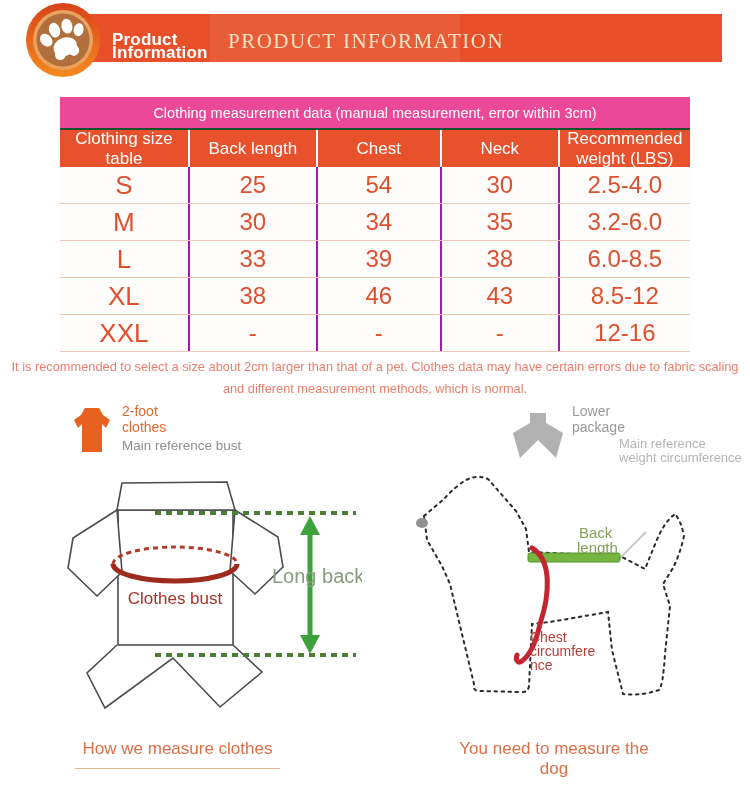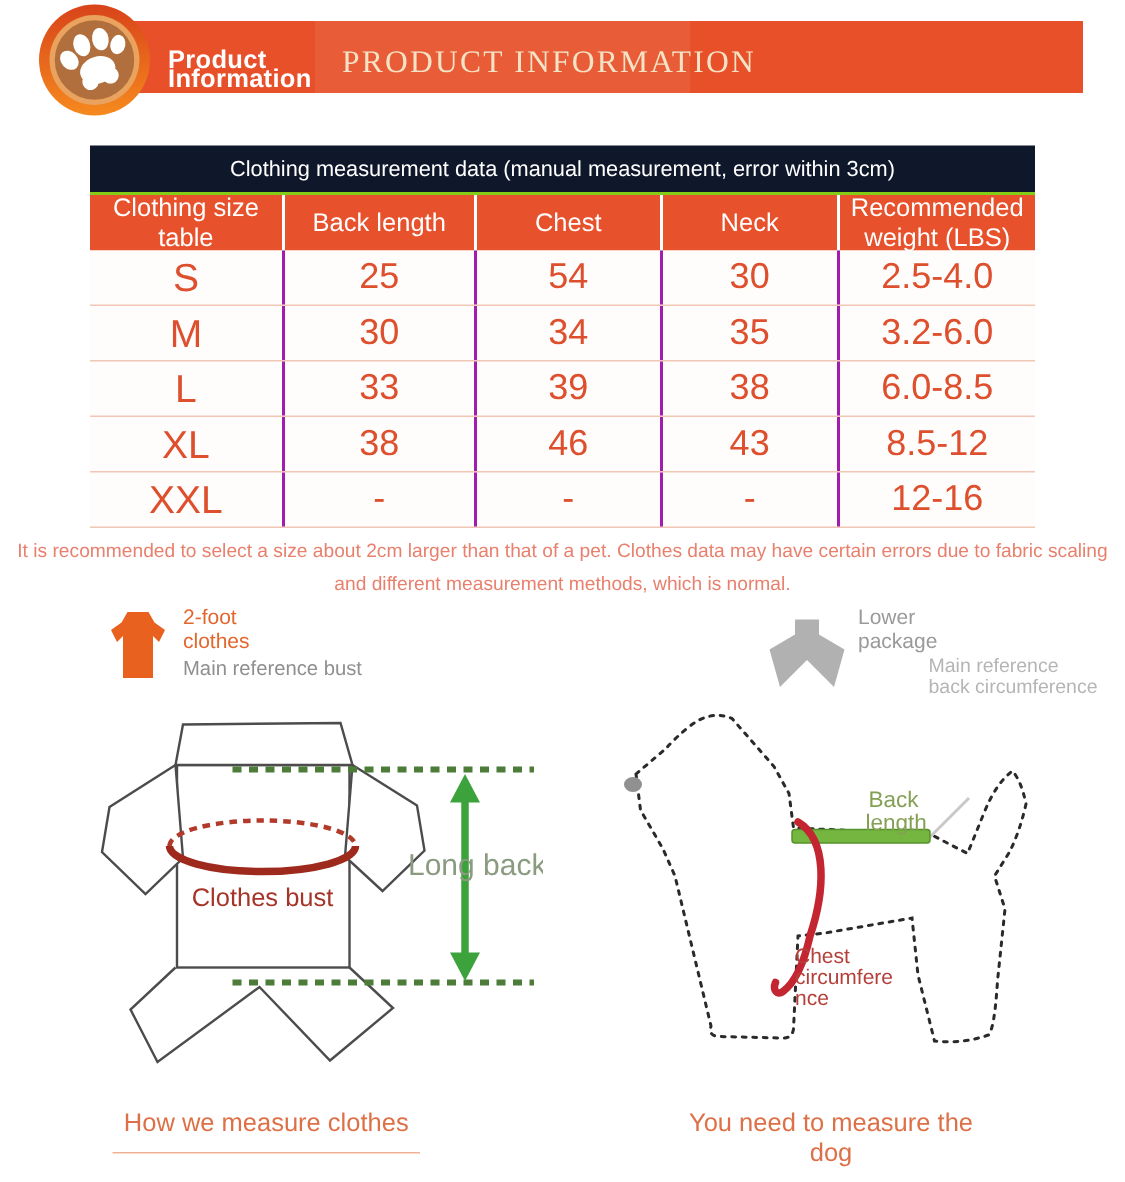--- a/index.html
+++ b/index.html
@@ -10,22 +10,22 @@
   .ribbon{position:absolute;left:64px;top:14px;width:658px;height:48px;background:#e8502a;}
   .ribbon-light{position:absolute;left:210px;top:14px;width:250px;height:48px;background:rgba(255,240,225,0.08);}
   .badge-text{position:absolute;left:112px;top:22px;color:#fff;font-weight:bold;
               font-size:17px;line-height:13px;letter-spacing:.2px;margin-top:11px;}
   .ribbon-title{position:absolute;left:228px;top:29px;color:#f3e3c5;
                 font-family:"Liberation Serif",serif;font-size:21px;letter-spacing:1.5px;}
   .logo{position:absolute;left:25px;top:2px;width:76px;height:76px;}
 
   
   .tbl{position:absolute;left:60px;top:97px;width:630px;}
-  .tbl-title{height:31px;background:#0f172a;color:#fff;font-size:14.5px;
-             display:flex;align-items:center;justify-content:center;border-bottom:2px solid #84cc16;}
+  .tbl-title{height:31px;background:#ec4899;color:#fff;font-size:14.5px;
+             display:flex;align-items:center;justify-content:center;border-bottom:2px solid #14532d;}
   .thead{display:flex;background:#e7512c;height:37px;}
   .thcell{display:flex;align-items:center;justify-content:center;text-align:center;
           color:#fff;font-size:17px;line-height:1.15;padding:0 6px;box-sizing:border-box;}
   .thcell + .thcell{border-left:2px solid #fff;}
   .tbody{background:#fffdfc;}
   .trow{display:flex;height:36px;border-bottom:1px solid #f2c6b5;}
   .tcell{display:flex;align-items:center;justify-content:center;color:#de4f2d;
          font-size:24px;box-sizing:border-box;}
   .tcell + .tcell{border-left:2px solid #a21caf;}
   .c1{width:20.3%;} .c2{width:20.3%;} .c3{width:19.7%;} .c4{width:18.7%;} .c5{width:21%;}
@@ -148,21 +148,21 @@
 
   <svg class="icon-pants" width="62" height="48" viewBox="0 0 62 48">
     <polygon points="24,1 40,1 40,11 57,21 50,46 32,28 14,46 7,21 24,11" fill="#b1b1b1"></polygon>
   </svg>
   <div class="leg-title gray">
     <div>Lower</div>
     <div>package</div>
   </div>
   <div class="leg-sub right">
     <div>Main reference</div>
-    <div>back circumference</div>
+    <div>weight circumference</div>
   </div>
 
   <svg class="diagram" style="left:60px;top:475px;" width="302" height="242" viewBox="0 0 302 242">
 
     <g fill="#ffffff" stroke="#4c4c4c" stroke-width="1.6">
       <rect x="58" y="35" width="115" height="135"></rect>
       <polygon points="57,35 13,63 8,93 37,121 62,97"></polygon>
       <polygon points="175,35 218,62 223,92 195,119 170,96"></polygon>
       <polygon points="62,8 167,7 175,35 57,35"></polygon>
       <polyline fill="none" points="57,170 27,198 45,233 113,183 160,232 202,197 173,170"></polyline>

